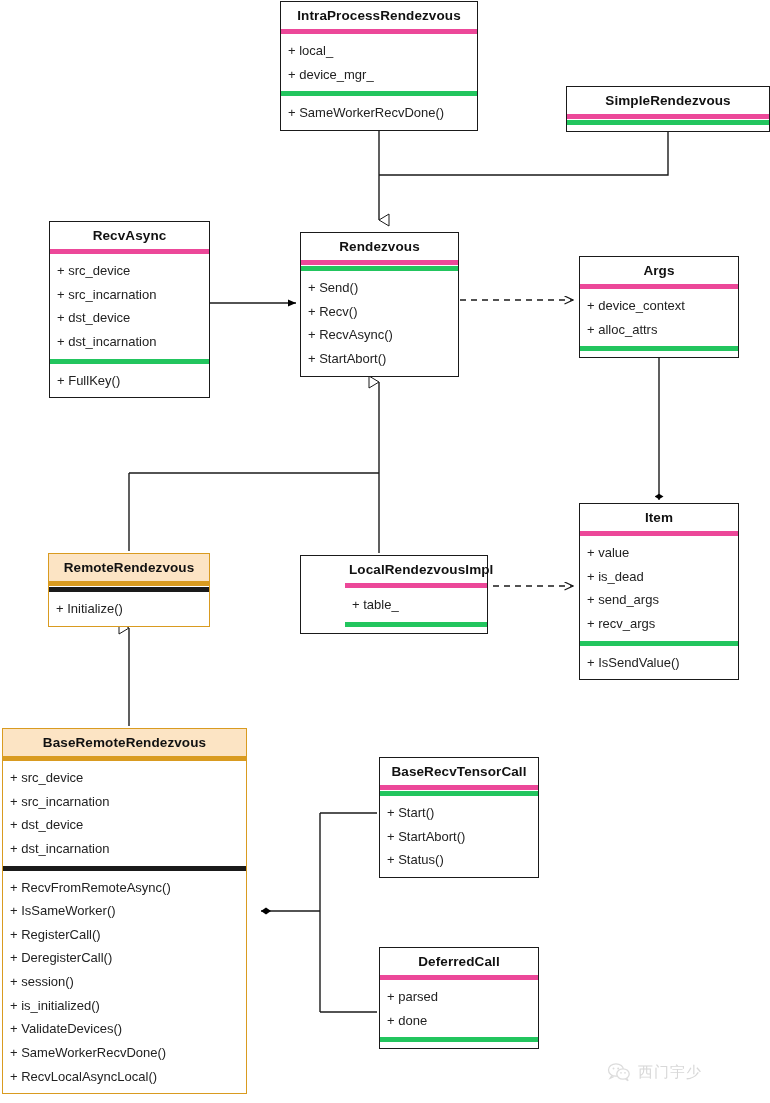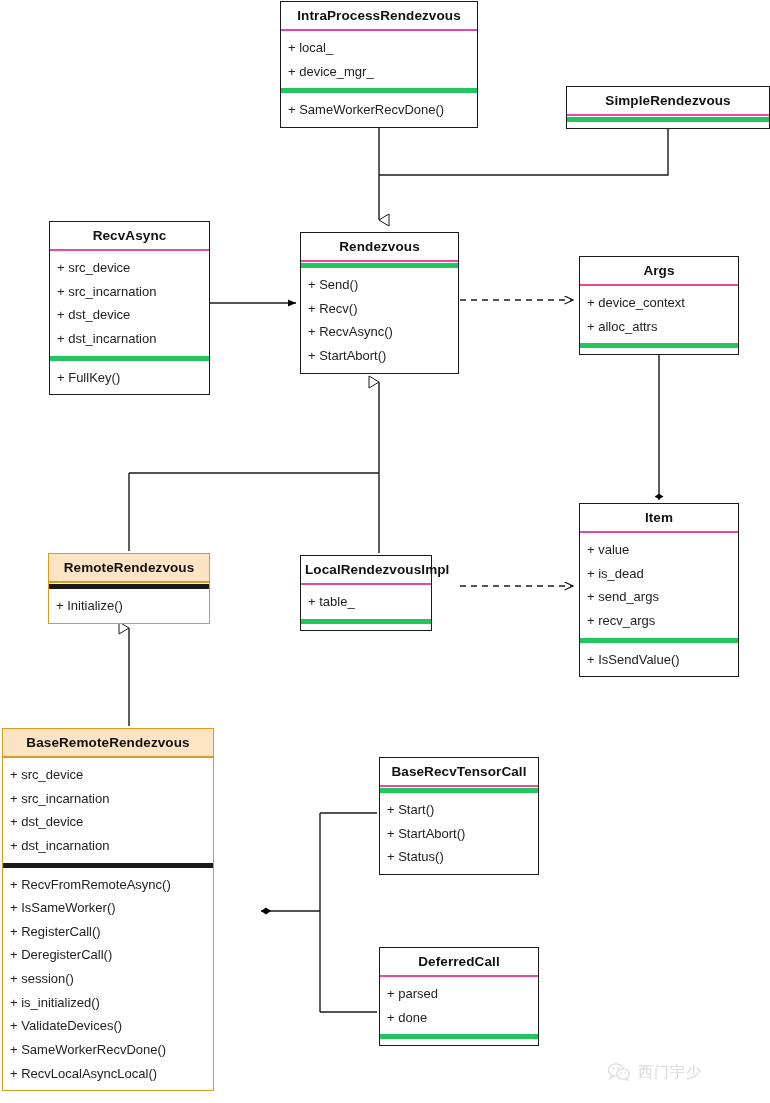--- a/index.html
+++ b/index.html
@@ -34,21 +34,21 @@
     z-index: 2;
   }
   .uml .hdr {
     box-sizing: border-box;
     text-align: center;
     font-weight: bold;
     font-size: 13.5px;
     color: #111111;
     letter-spacing: 0.1px;
     padding: 6px 4px 6px 4px;
-    border-bottom: 2px solid #ec4899;
+    border-bottom: 5px solid #ec4899;
     background: #ffffff;
     white-space: nowrap;
   }
   .uml .compartment {
     box-sizing: border-box;
     border-bottom: 5px solid #22c55e;
     padding: 5px 0 5px 0;
   }
   .uml .compartment.last {
     border-bottom: none;
@@ -77,22 +77,22 @@
   }
 
   
   #node-intraprocessrendezvous { left: 280px; top: 1px;   width: 198px; }
   #node-simplerendezvous       { left: 566px; top: 86px;  width: 204px; }
   #node-parsedkey              { left: 49px;  top: 221px; width: 161px; }
   #node-rendezvous             { left: 300px; top: 232px; width: 159px; }
   #node-args                   { left: 579px; top: 256px; width: 160px; }
   #node-item                   { left: 579px; top: 503px; width: 160px; }
   #node-remoterendezvous       { left: 48px;  top: 553px; width: 162px; }
-  #node-localrendezvousimpl    { left: 300px; top: 555px; width: 132px; }
-  #node-baseremoterendezvous   { left: 2px;   top: 728px; width: 212px; }
+  #node-localrendezvousimpl    { left: 300px; top: 555px; width: 188px; padding-left: 44px; }
+  #node-baseremoterendezvous   { left: 2px;   top: 728px; width: 245px; }
   #node-baserecvtensorcall     { left: 379px; top: 757px; width: 160px; }
   #node-deferredcall           { left: 379px; top: 947px; width: 160px; }
 
   
   #watermark {
     position: absolute;
     left: 607px;
     top: 1062px;
     display: flex;
     align-items: center;

